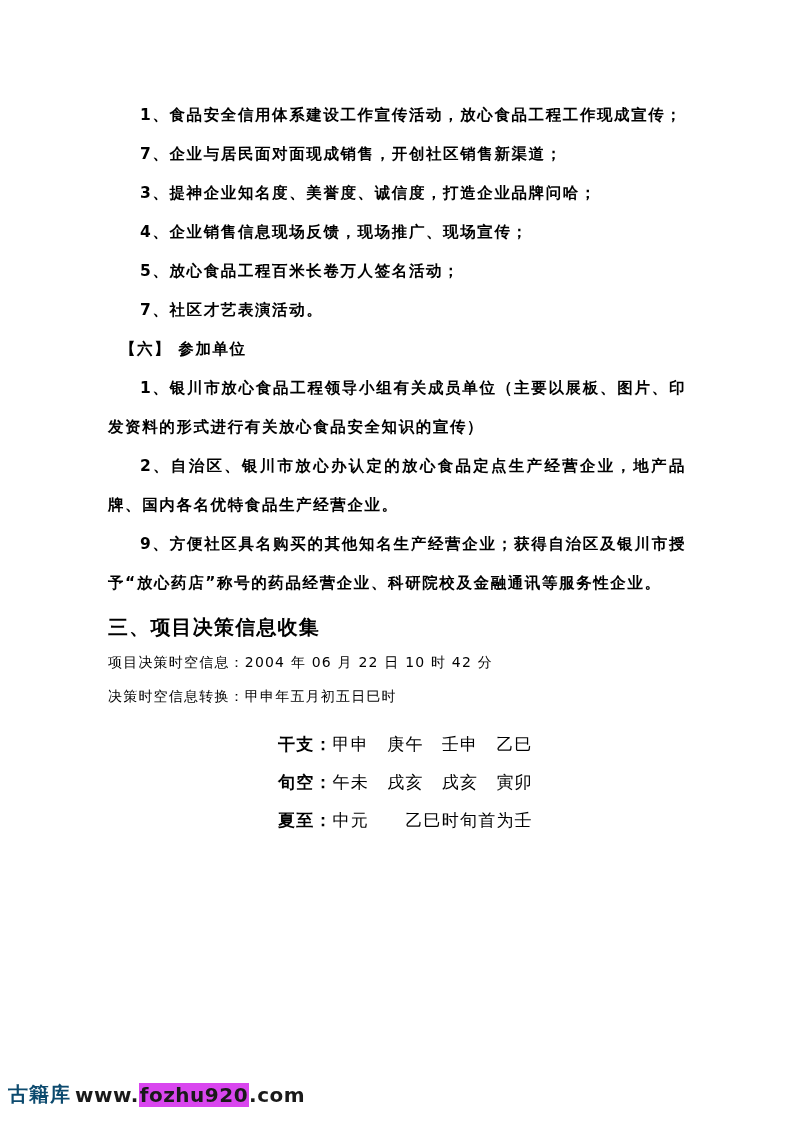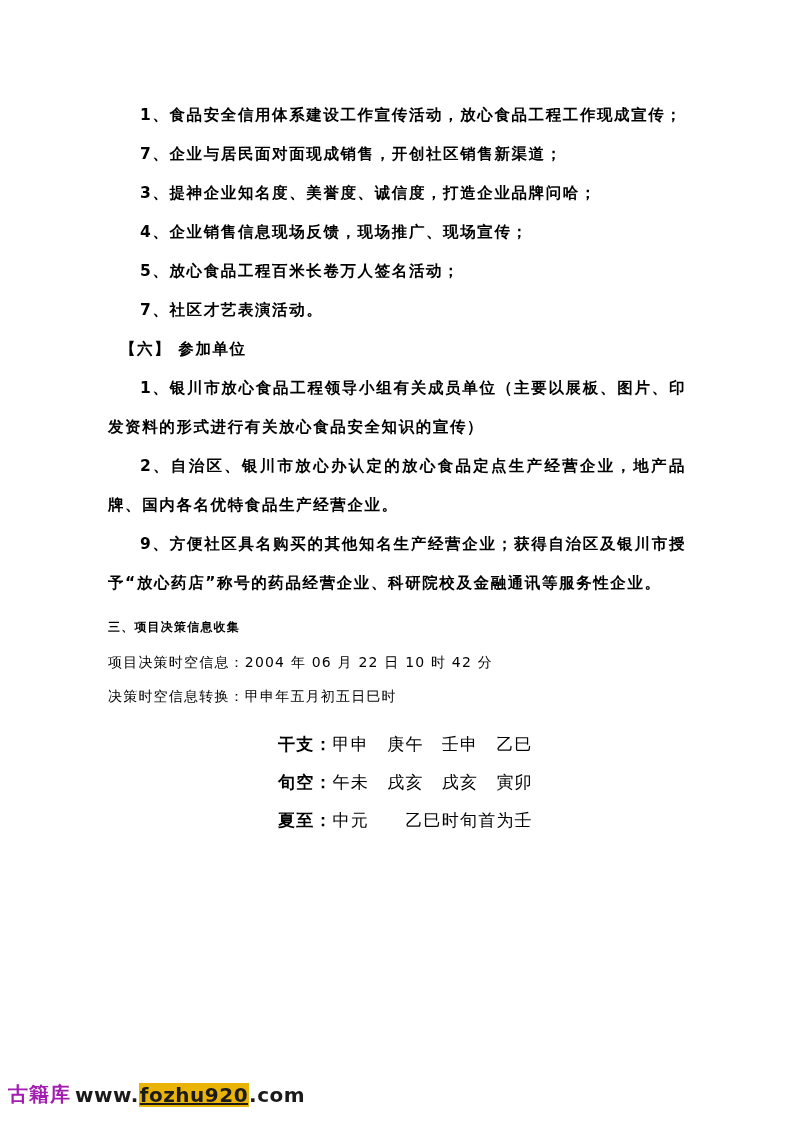--- a/index.html
+++ b/index.html
@@ -36,21 +36,21 @@
     font-family: "DejaVu Sans", "Liberation Sans", sans-serif;
   }
   .indent {
     text-indent: 32px;
   }
   .noindent {
     text-indent: 0;
     margin-left: 12px;
   }
   .section-head {
-    font-size: 12px;
+    font-size: 20px;
     line-height: 36px;
     letter-spacing: 1.2px;
     font-weight: bold;
     margin: 0;
     text-indent: 0;
     font-family: "DejaVu Sans", "Liberation Sans", sans-serif;
   }
   .plain {
     font-size: 14px;
     line-height: 34px;
@@ -80,35 +80,34 @@
     left: 8px;
     bottom: 14px;
     display: flex;
     align-items: center;
     gap: 4px;
   }
   .footer-label {
     font-family: "DejaVu Sans", "Liberation Sans", sans-serif;
     font-size: 20px;
     font-weight: bold;
-    color: #a21caf;
+    color: #0c4a6e;
     letter-spacing: 1px;
   }
   .footer-url {
     font-family: "DejaVu Sans", "Liberation Sans", sans-serif;
     font-size: 20px;
     font-weight: bold;
     color: #1a1a1a;
     letter-spacing: 0.5px;
     position: relative;
   }
   .footer-url .hl {
-    background: #eab308;
+    background: #d946ef;
     padding: 0 1px;
-    text-decoration: underline;
   }
 </style>
 </head>
 <body>
 
 <div class="page">
   <div class="content">
 
     <p class="para indent">1、食品安全信用体系建设工作宣传活动，放心食品工程工作现成宣传；</p>
     <p class="para indent">7、企业与居民面对面现成销售，开创社区销售新渠道；</p>

